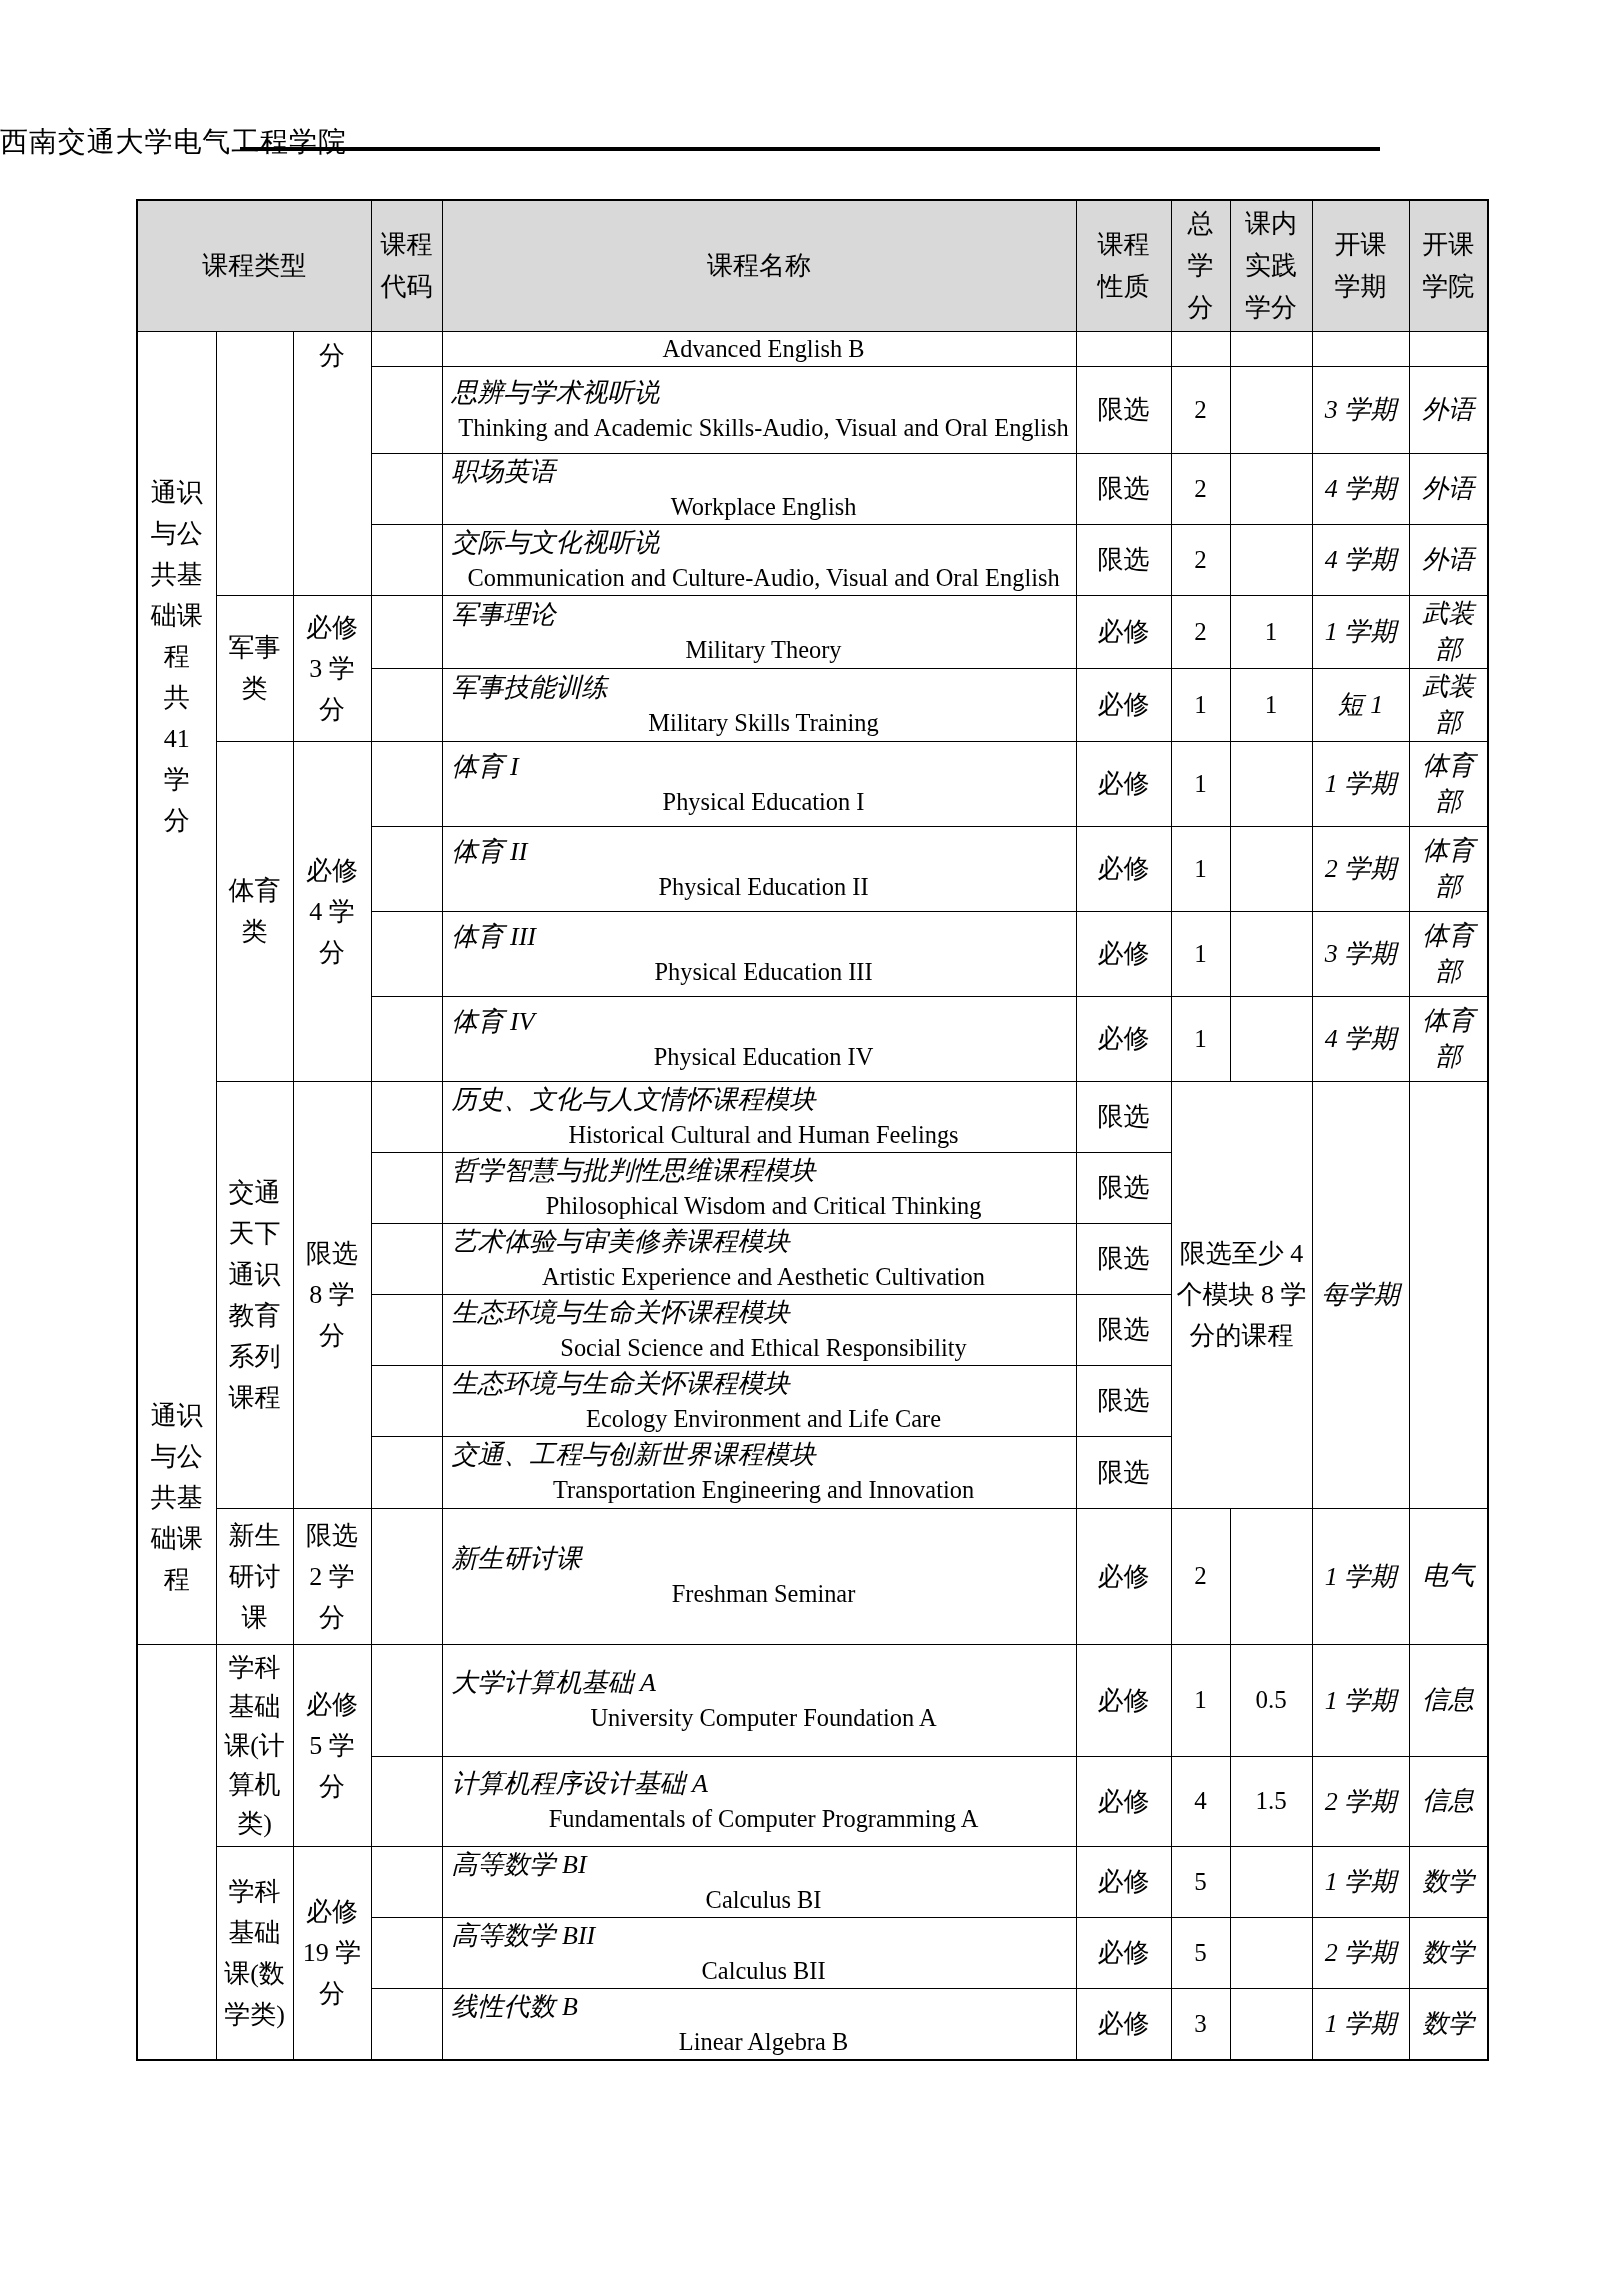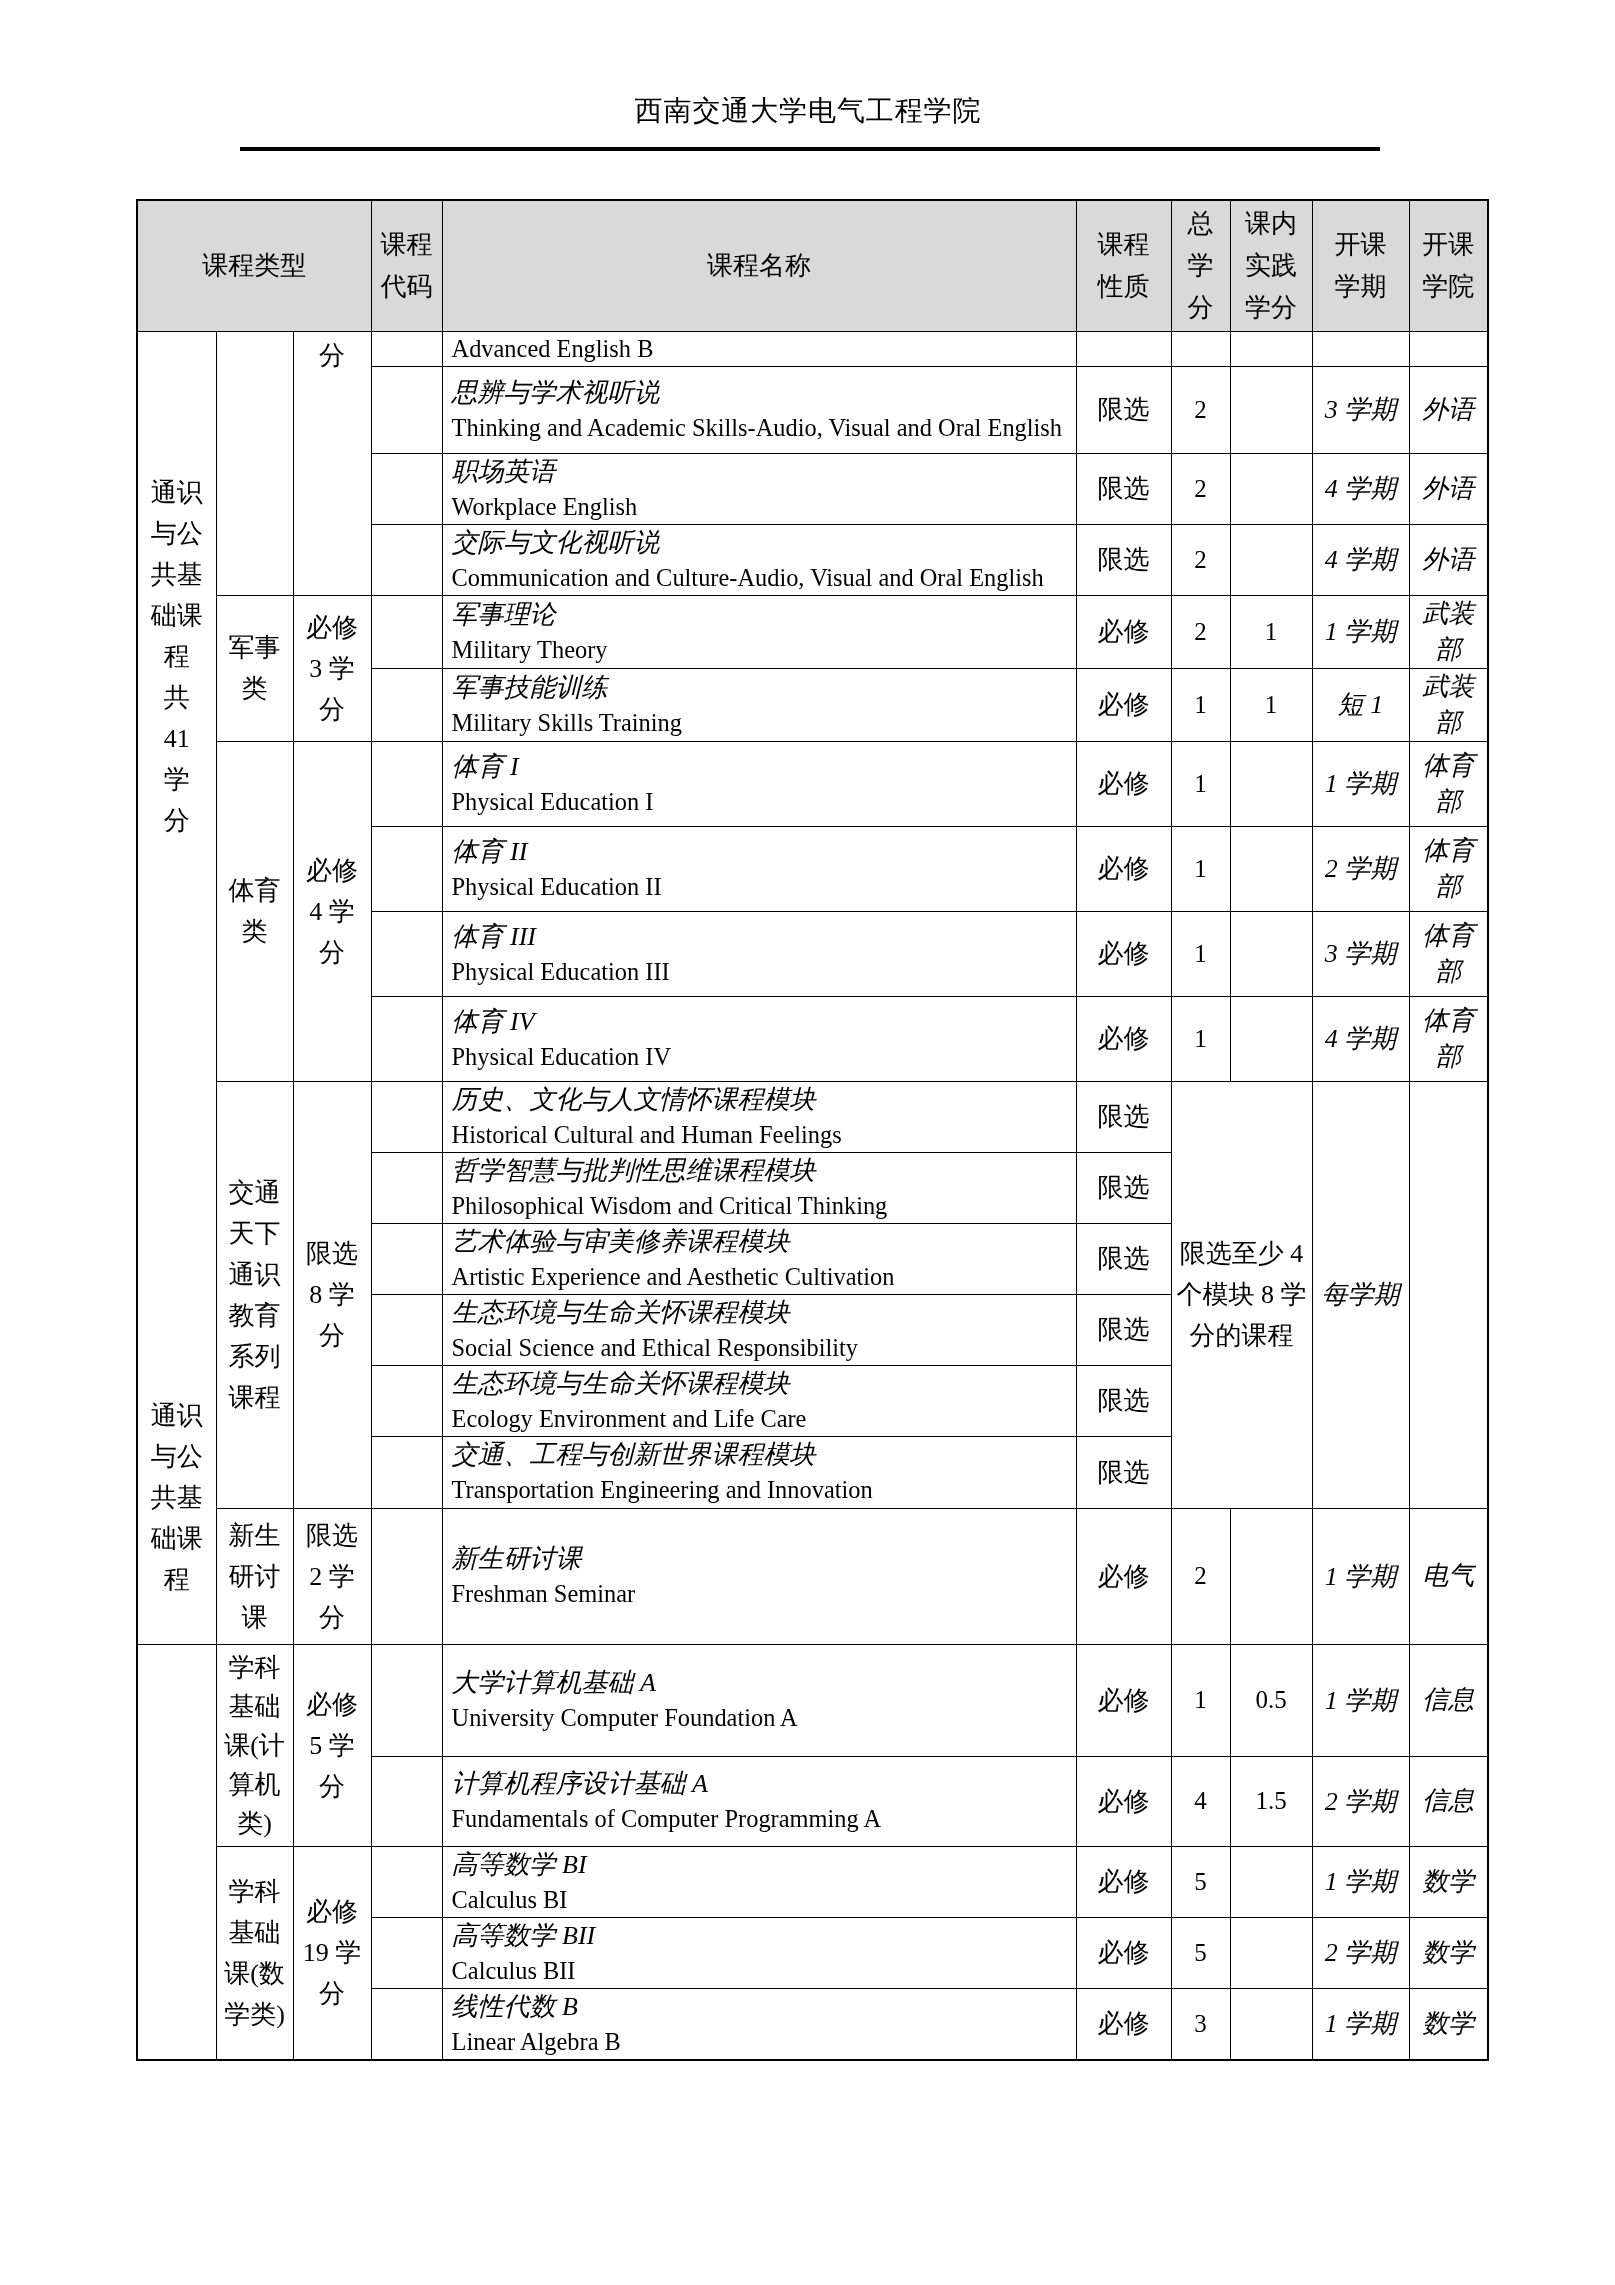--- a/index.html
+++ b/index.html
@@ -2,21 +2,21 @@
 <html style="font-size:14.5px"><head>
 <meta charset="utf-8">
 <style>
   html,body{margin:0;padding:0;}
   body{
     width:1616px;height:2285px;background:#ffffff;position:relative;
     font-family:"Liberation Serif","DejaVu Serif",serif;color:#000;
     -webkit-font-smoothing:antialiased;
   }
   .doc-title{
-    position:absolute;top:92px;left:0;width:1616px;text-align:center;
+    position:absolute;top:123px;left:0;width:1616px;text-align:left;
     font-size:28px;letter-spacing:0.9px;
   }
   .title-rule{
     position:absolute;top:147px;left:240px;width:1140px;height:3.6px;background:#000;
   }
   .table-wrap{position:absolute;left:136px;top:199px;width:1350px;}
   table.course{
     border-collapse:collapse;table-layout:fixed;width:1350px;
     border:2.7px solid #000;
   }
@@ -26,21 +26,21 @@
   }
   th{background:#d9d9d9;white-space:pre-line;line-height:42px;}
   .stack{white-space:pre-line;line-height:41px;}
   .cat{white-space:pre-line;line-height:41px;}
   .catA{border-bottom:none;padding-bottom:100px;}
   .catB{border-top:none;padding-top:271px;}
   .subcat-cs{line-height:39px;}
   .top{vertical-align:top;padding-top:3.6px;}
   td.name{text-align:left;padding-left:9px;}
   td.name .zh{display:block;font-size:26px;line-height:36px;white-space:nowrap;font-style:italic;}
-  td.name .en{display:block;font-size:24.4px;line-height:34px;white-space:nowrap;}
+  td.name .en{display:block;font-size:24.4px;line-height:34px;white-space:nowrap;text-align:center;}
   td.num{font-size:25px;}
   td.sem{white-space:nowrap;font-style:italic;}
   td.college{white-space:pre-line;line-height:36px;font-style:italic;}
   td.note{white-space:pre-line;line-height:41px;text-align:center;}
 </style>
 </head>
 <body>
 
 <div class="doc-title">西南交通大学电气工程学院</div>
 <div class="title-rule"></div>

